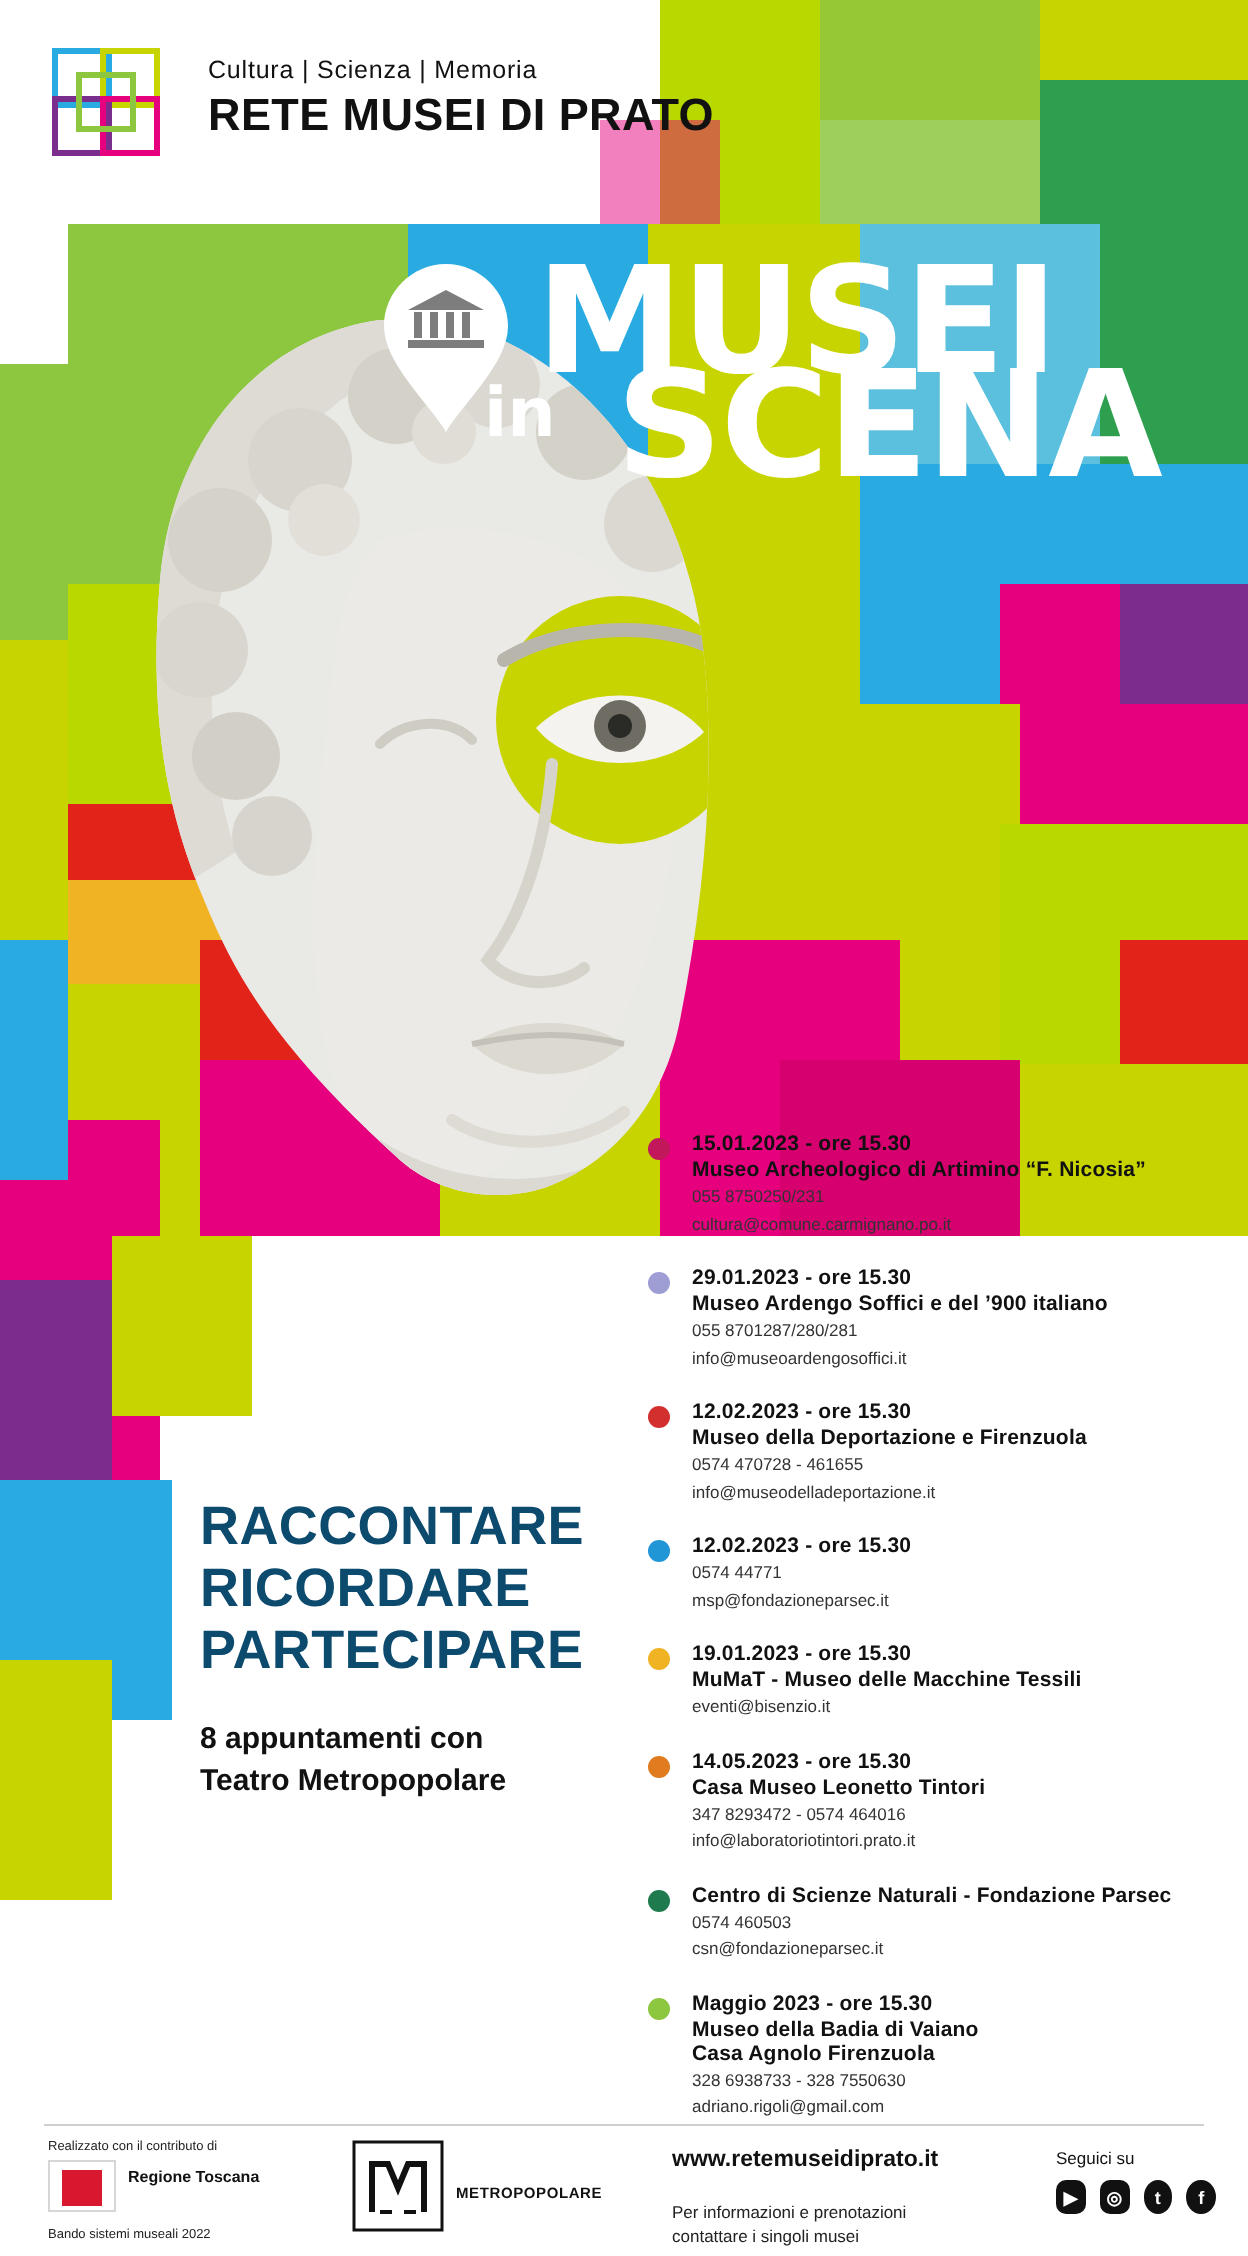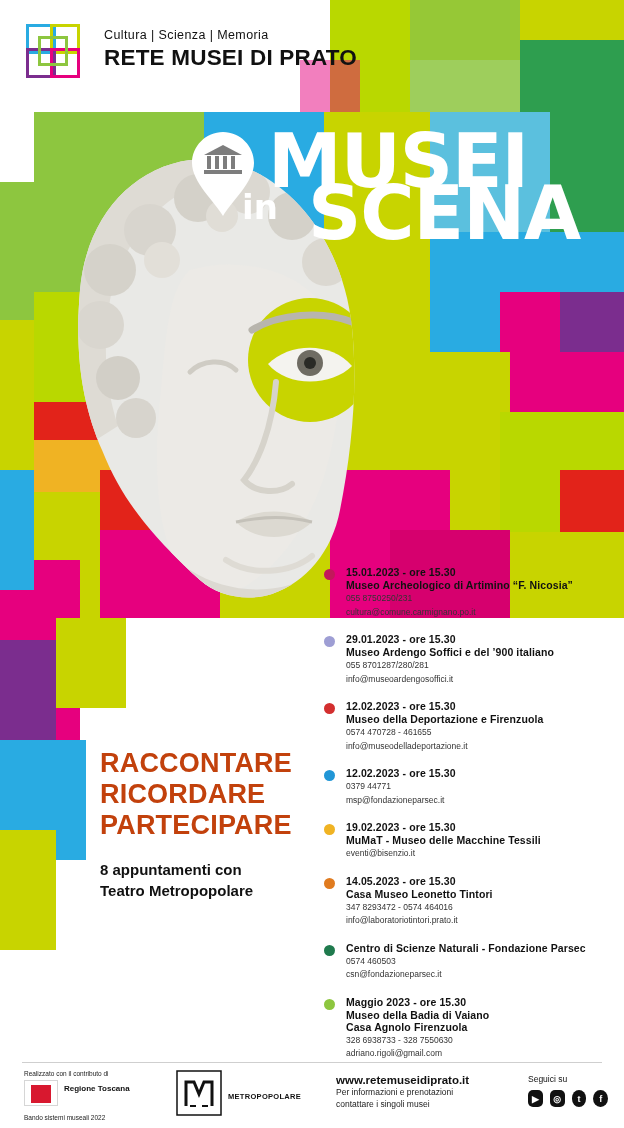--- a/index.html
+++ b/index.html
@@ -40,21 +40,21 @@
     position:absolute; left:128px; top:58px;
     font-size:74px; line-height:74px; font-weight:700; letter-spacing:-1px;
     font-family:"DejaVu Sans", sans-serif; color:#fff;
   }
 
   
   .statue { position:absolute; left:40px; top:150px; width:370px; height:470px; z-index:20; }
 
   
   .slogan { position:absolute; left:100px; top:748px; width:260px; z-index:40; }
-  .slogan .line { font-size:27px; line-height:31px; font-weight:700; letter-spacing:.2px; color:#c2410c; }
+  .slogan .line { font-size:27px; line-height:31px; font-weight:700; letter-spacing:.2px; color:#0c4a6e; }
   .slogan .sub { margin-top:18px; font-size:15px; line-height:21px; font-weight:700; color:#111; }
 
   
   .events { position:absolute; left:324px; top:566px; width:280px; z-index:40; }
   .ev { position:relative; padding-left:22px; margin-bottom:15px; }
   .ev .dot { position:absolute; left:0; top:3px; width:11px; height:11px; border-radius:50%; }
   .ev .date { font-size:10.5px; font-weight:700; color:#111; letter-spacing:.1px; }
   .ev .name { font-size:10.5px; font-weight:700; color:#111; letter-spacing:.1px; margin-top:1px; }
   .ev .name2 { font-size:10.5px; font-weight:700; color:#111; letter-spacing:.1px; }
   .ev .meta { font-size:8.5px; color:#333; margin-top:2px; line-height:11.5px; }
@@ -68,21 +68,21 @@
   .rt-logo .pegaso { position:absolute; left:6px; top:4px; width:20px; height:18px; background:#d8182f; }
   .rt-txt { position:absolute; left:40px; top:14px; font-size:8px; font-weight:700; color:#111; line-height:10px;}
   .f-bando { position:absolute; left:0; top:44px; font-size:6.5px; color:#222; }
 
   .tm-logo { position:absolute; left:176px; top:8px; width:120px; height:48px; }
   .tm-mark { position:absolute; left:0; top:0; width:46px; height:46px; }
   .tm-name { position:absolute; left:52px; top:22px; font-size:7.5px; font-weight:700; letter-spacing:.3px; color:#111; }
 
   .f-site { position:absolute; left:336px; top:12px; }
   .f-site .url { font-size:11.5px; font-weight:700; color:#111; }
-  .f-site .info { font-size:8.5px; color:#222; margin-top:0; line-height:12px; }
+  .f-site .info { font-size:8.5px; color:#222; margin-top:14px; line-height:12px; }
 
   .f-social { position:absolute; left:528px; top:12px; width:80px; }
   .f-social .lbl { font-size:8.5px; font-weight:400; color:#111; margin-bottom:6px; }
   .f-social .row { display:flex; gap:7px; }
   .sbtn { width:17px; height:17px; border-radius:4px; display:flex; align-items:center; justify-content:center; color:#fff; font-size:9px; font-weight:700; }
   .sbtn.yt { background:#111; border-radius:5px; }
   .sbtn.ig { background:#111; border-radius:5px; }
   .sbtn.tw { background:#111; border-radius:50%; }
   .sbtn.fb { background:#111; border-radius:50%; }
 </style>
@@ -259,27 +259,27 @@
       <span class="dot" style="background:#d32f2f"></span>
       <div class="date">12.02.2023 - ore 15.30</div>
       <div class="name">Museo della Deportazione e Firenzuola</div>
       <div class="meta">0574 470728 - 461655</div>
       <div class="meta">info@museodelladeportazione.it</div>
     </div>
 
     <div class="ev">
       <span class="dot" style="background:#2196d6"></span>
       <div class="date">12.02.2023 - ore 15.30</div>
-      <div class="meta">0379 44771</div>
+      <div class="meta">0574 44771</div>
       <div class="meta">msp@fondazioneparsec.it</div>
     </div>
 
     <div class="ev">
       <span class="dot" style="background:#f0b323"></span>
-      <div class="date">19.02.2023 - ore 15.30</div>
+      <div class="date">19.01.2023 - ore 15.30</div>
       <div class="name">MuMaT - Museo delle Macchine Tessili</div>
       <div class="meta">eventi@bisenzio.it</div>
     </div>
 
     <div class="ev">
       <span class="dot" style="background:#e07b1f"></span>
       <div class="date">14.05.2023 - ore 15.30</div>
       <div class="name">Casa Museo Leonetto Tintori</div>
       <div class="meta">347 8293472 - 0574 464016</div>
       <div class="meta">info@laboratoriotintori.prato.it</div>

